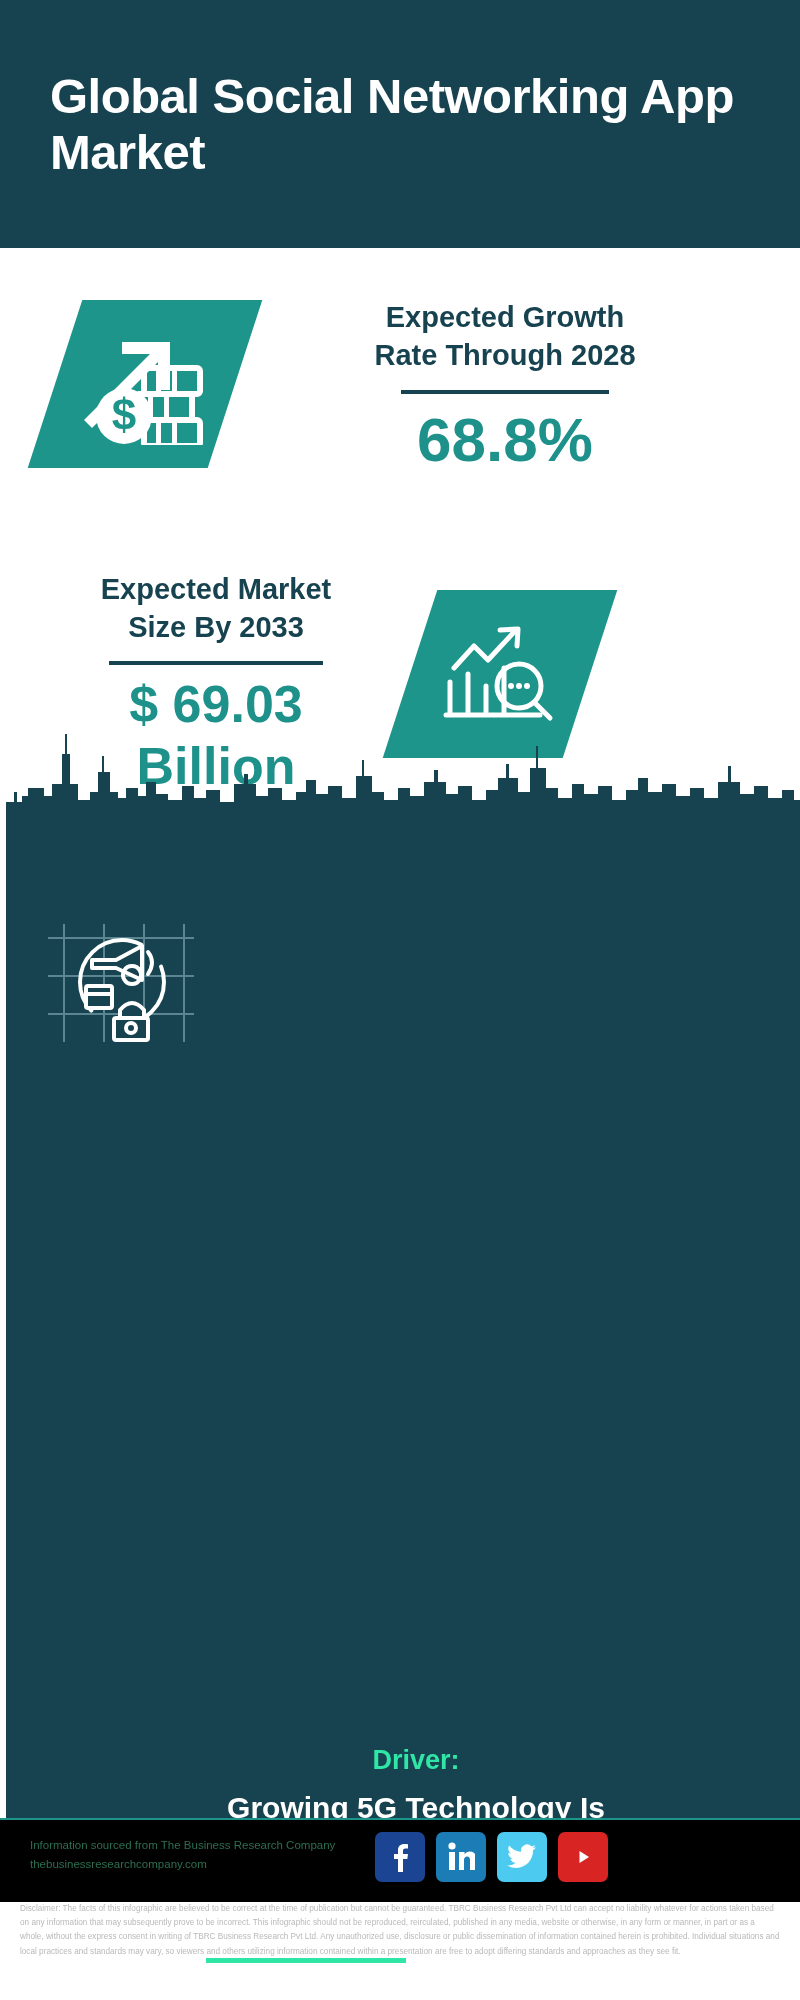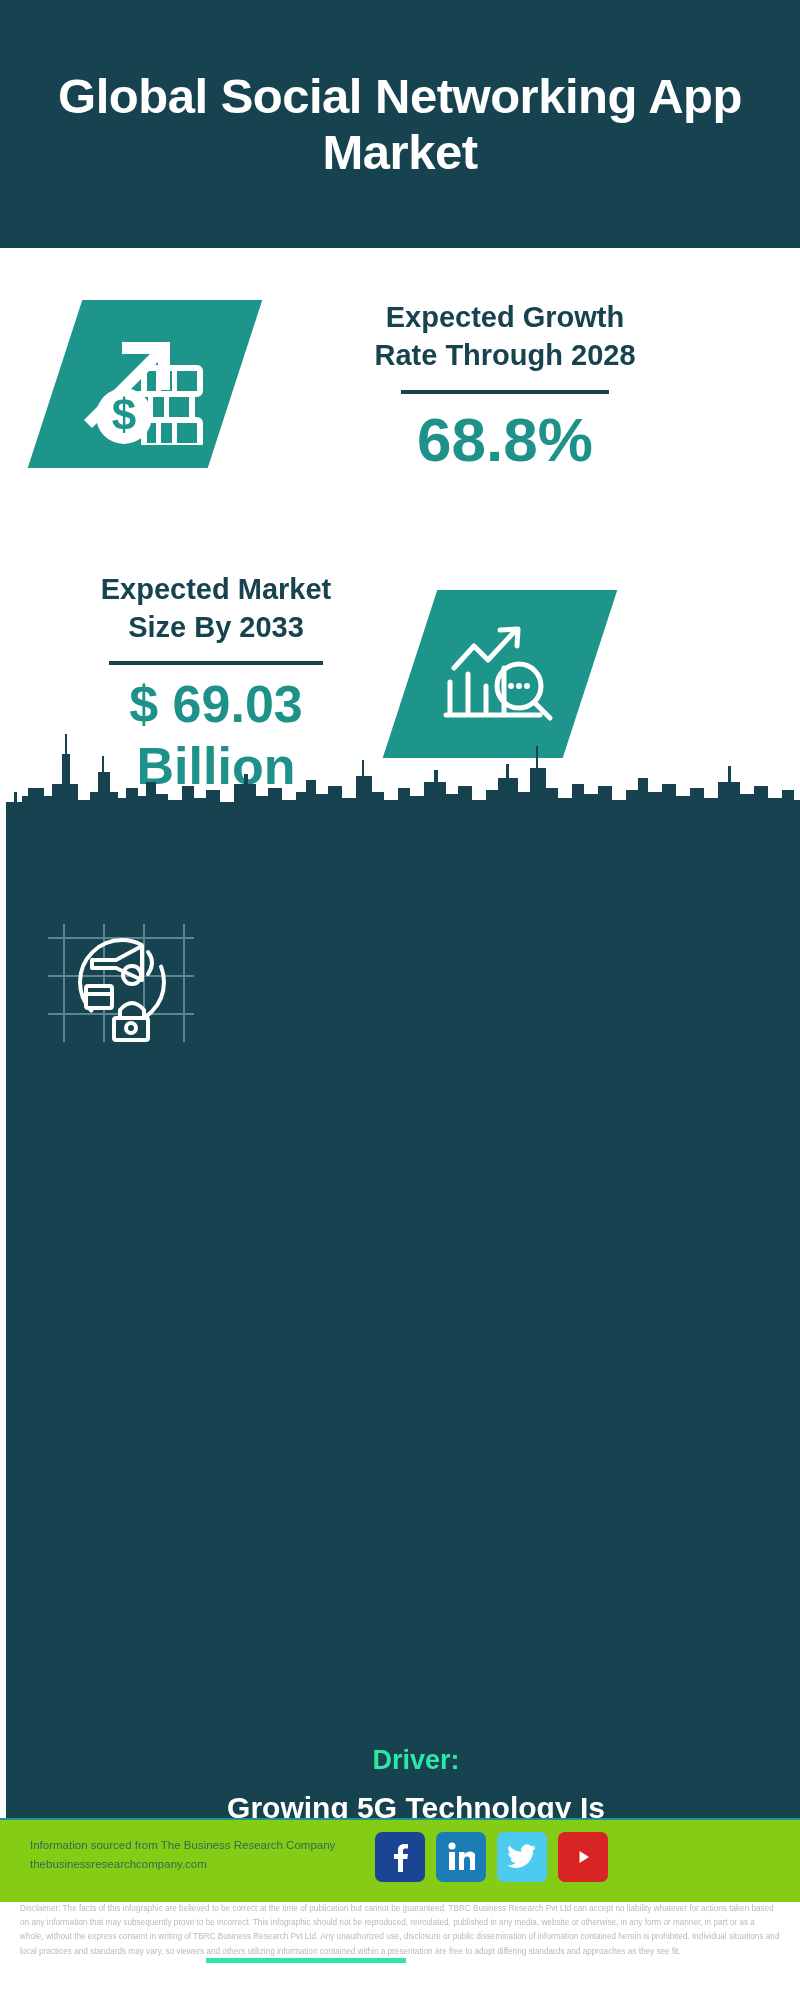--- a/index.html
+++ b/index.html
@@ -22,21 +22,20 @@
     position:absolute;left:0;top:0;width:800px;height:248px;
     background:#17424f;
     display:flex;align-items:center;justify-content:center;
   }
   .header h1{
     margin:0;padding:0 50px;
     color:#ffffff;
     font-size:49px;
     line-height:56px;
     font-weight:bold;
-    text-align:center;
     letter-spacing:-0.5px;
   }
 
   
   .white-band{
     position:absolute;left:0;top:248px;width:800px;height:660px;background:#ffffff;
   }
 
   
   .para{
@@ -97,21 +96,21 @@
     color:#ffffff;font-size:30px;line-height:29px;font-weight:bold;margin:16px;
   }
 
   .rule-mint{
     position:absolute;left:200px;top:1140px;width:200px;height:5px;background:#2fe6a7;
   }
 
   
   .footer-strip{
     position:absolute;left:0;top:1818px;width:800px;height:82px;
-    background:#84cc16;
+    background:#000000;
     border-top:2px solid #1d958b;
   }
   .source-text{
     position:absolute;left:30px;top:16px;width:360px;
     color:#2c6e52;font-size:11.5px;line-height:19px;
   }
   .socials{
     position:absolute;left:375px;top:12px;display:flex;gap:11px;
   }
   .sbtn{

